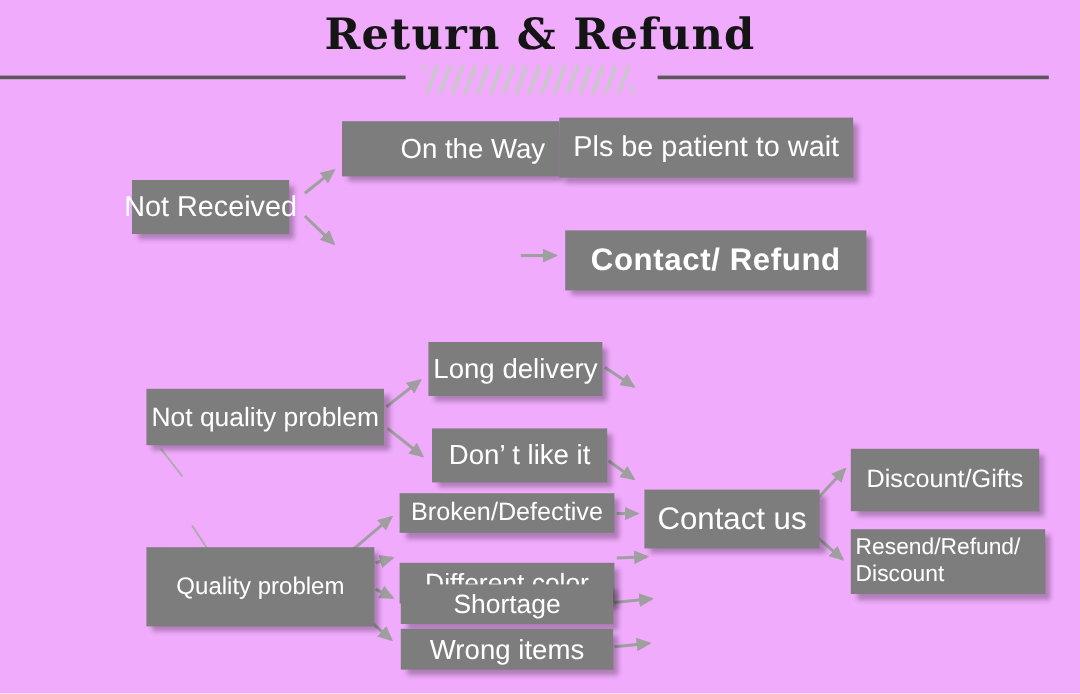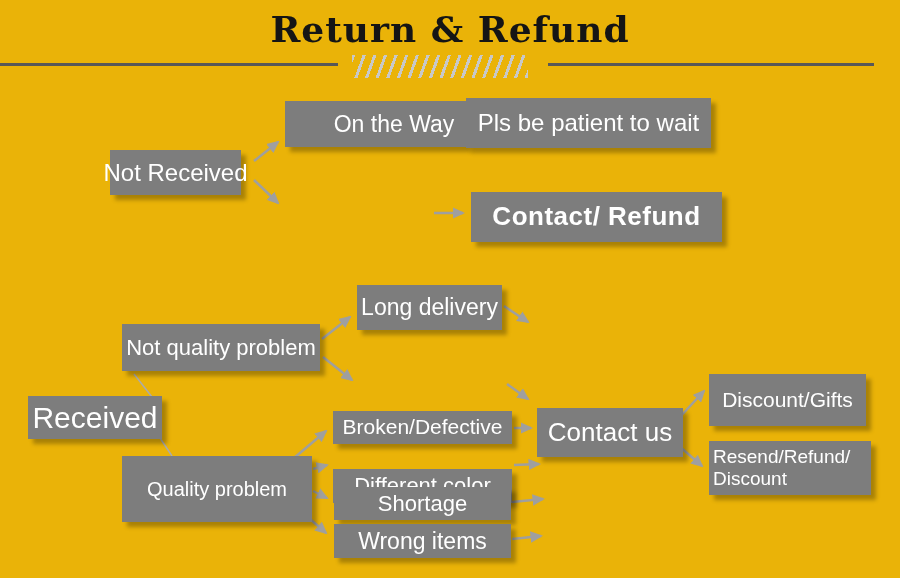--- a/index.html
+++ b/index.html
@@ -1,20 +1,20 @@
 <!DOCTYPE html>
 <html><head>
 <meta charset="utf-8">
 <style>
   html, body { margin: 0; padding: 0; background: #ffffff; }
   .canvas {
     position: relative;
     width: 900px;
     height: 578px;
-    background: #eab308;
+    background: #f0abfc;
     overflow: hidden;
     font-family: "Liberation Sans", sans-serif;
   }
   .title {
     position: absolute;
     top: 8px; left: 0; width: 100%;
     text-align: center;
     font-family: "DejaVu Serif", serif;
     font-weight: 700;
     font-size: 36px;
@@ -101,23 +101,23 @@
       <line x1="134" y1="374" x2="152" y2="397"></line>
       <line x1="160" y1="438" x2="172" y2="456"></line>
     </g>
   </svg>
 
   <div class="node" style="left:110px; top:150px; width:131px; height:45px; font-size:24px;">Not Received</div>
   <div class="node" style="left:285px; top:101px; width:144px; height:46px; font-size:23px;padding-left:37px;">On the Way</div>
   <div class="node" style="left:466px; top:98px; width:245px; height:50px; font-size:24px;">Pls be patient to wait</div>
   <div class="node semibold" style="left:471px; top:192px; width:251px; height:50px; font-size:26px;">Contact/ Refund</div>
 
-  <div class="node" style="left:28px; top:396px; width:134px; height:43px; font-size:30px;">Received</div>
   <div class="node" style="left:122px; top:324px; width:198px; height:47px; font-size:22px;">Not quality problem</div>
   <div class="node" style="left:357px; top:285px; width:145px; height:45px; font-size:23px;">Long delivery</div>
+  <div class="node" style="left:360px; top:357px; width:146px; height:45px; font-size:23px;">Don’ t like it</div>
   <div class="node" style="left:122px; top:456px; width:190px; height:66px; font-size:20px;">Quality problem</div>
 
   <div class="node" style="left:333px; top:411px; width:179px; height:33px; font-size:21px;">Broken/Defective</div>
   <div class="node" style="left:333px; top:449px; width:179px; height:34px; font-size:22px;margin-top:20px;">Different color</div>
   <div class="node" style="left:334px; top:487px; width:177px; height:33px; font-size:22px;">Shortage</div>
   <div class="node" style="left:334px; top:524px; width:177px; height:34px; font-size:23px;">Wrong items</div>
 
   <div class="node" style="left:537px; top:408px; width:146px; height:49px; font-size:26px;">Contact us</div>
   <div class="node" style="left:709px; top:358px; width:157px; height:52px; font-size:21px;margin-top:16px;">Discount/Gifts</div>
   <div class="node left-align" style="left:709px; top:441px; width:158px; height:54px; font-size:19px;">Resend/Refund/

